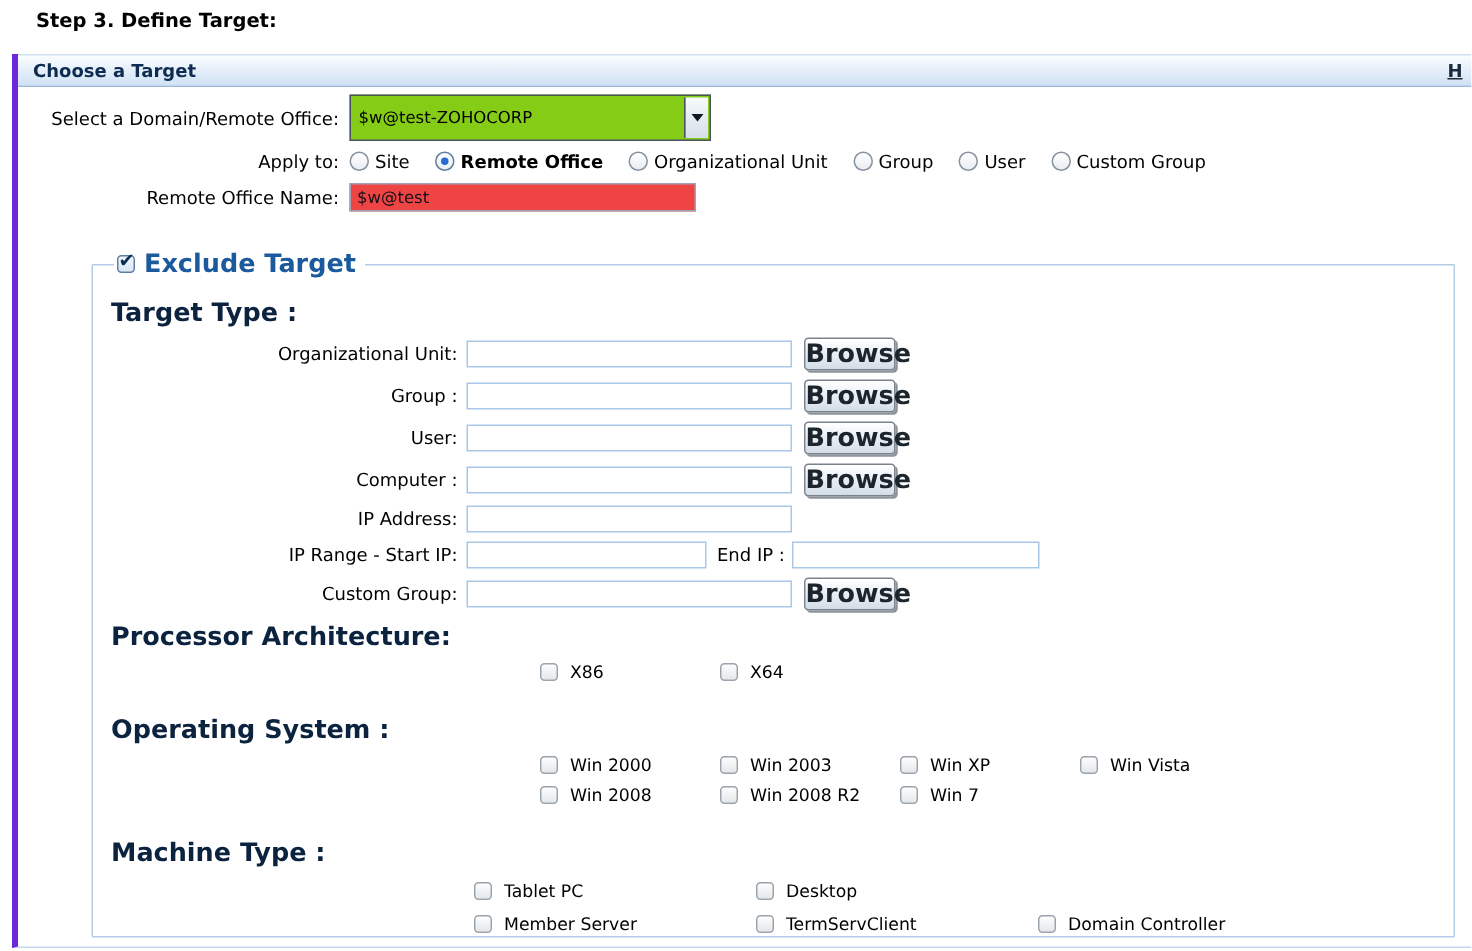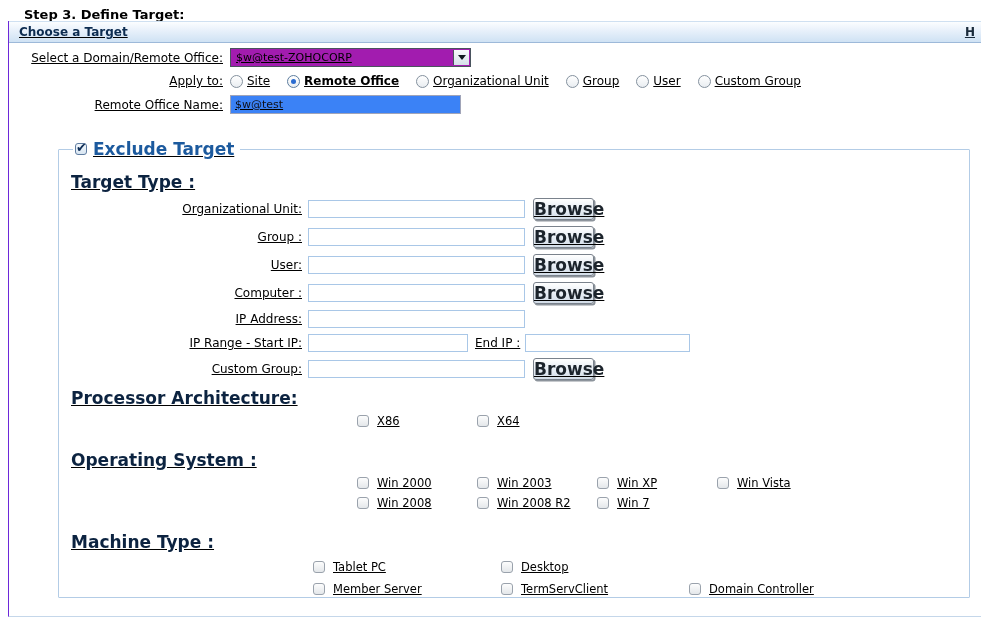--- a/index.html
+++ b/index.html
@@ -9,25 +9,24 @@
     font-family: "DejaVu Sans", "Liberation Sans", sans-serif;
     font-size: 12px; color: #000;
   }
 
   .step-title {
     position: absolute; top: 7px; left: 24px;
     font-size: 13px; font-weight: bold; color: #000;
   }
 
   .panel {
-    position: absolute; top: 21px; left: 8px; right: 0; height: 596px;
-    border-left: 1px solid #6d28d9;
+    position: absolute; top: 36px; left: 8px; right: 0; height: 596px;
+    border-left: 4px solid #6d28d9;
     border-bottom: 1px solid #c5d7ea;
     background: #ffffff;
-    text-decoration: underline;
   }
   .panel-header {
     height: 22px;
     background: linear-gradient(to bottom, #fbfdff 0%, #e7f0fa 45%, #cfe2f4 100%);
     border-top: 1px solid #cfe0f1;
     border-bottom: 1px solid #9db9d9;
     display: flex; align-items: center; justify-content: space-between;
     padding: 0 6px 0 10px;
   }
   .panel-title { font-weight: bold; color: #0d2c50; font-size: 12px; }
@@ -40,56 +39,56 @@
 
   .frow { display: flex; align-items: center; }
   .outer-row { margin-bottom: 7px; }
   .flabel-outer {
     width: 221px; text-align: right; padding-right: 7px;
     white-space: nowrap; font-size: 12px;
   }
 
   
   .combo {
-    width: 241px; height: 19px; background: #a21caf;
+    width: 241px; height: 31px; background: #84cc16;
     border: 1px solid #4a545e; position: relative;
     display: flex; align-items: center; cursor: pointer;
   }
   .combo-value { padding-left: 5px; font-size: 11px; }
   .combo-btn {
     position: absolute; right: 1px; top: 1px; bottom: 1px; width: 16px;
     background: linear-gradient(to bottom, #f8fafc, #d5dfe9);
     border-left: 1px solid #4a545e;
     display: flex; align-items: center; justify-content: center;
   }
   .combo-arrow {
     width: 0; height: 0; border-left: 4px solid transparent;
     border-right: 4px solid transparent; border-top: 5px solid #101820;
   }
 
   
   .radio-group { display: flex; align-items: center; gap: 17px; }
-  .radio-opt { display: flex; align-items: flex-end; gap: 4px; cursor: pointer; }
+  .radio-opt { display: flex; align-items: flex-start; gap: 4px; cursor: pointer; }
   .radio-circle {
     width: 13px; height: 13px; border-radius: 50%;
     border: 1px solid #84919e;
     background: linear-gradient(to bottom, #ffffff, #e9edf1);
     display: inline-block; position: relative; flex: 0 0 auto;
   }
   .radio-circle.checked { border-color: #5d7d9e; }
   .radio-circle.checked::after {
     content: ""; position: absolute; left: 3px; top: 3px;
     width: 5px; height: 5px; border-radius: 50%; background: #2a6bd0;
   }
   .radio-label { font-size: 12px; }
   .radio-label.bold { font-weight: bold; }
 
   .ro-name-input {
     width: 231px; height: 19px;
-    background: #3b82f6; border: 1px solid #a0a4b8;
+    background: #ef4444; border: 1px solid #a0a4b8;
     font-family: inherit; font-size: 11px; padding: 0 4px; color: #101018;
   }
 
   
   fieldset.exclude {
     margin: 25px 11px 0 49px; height: 459px;
     border: 1px solid #b3cce6; border-radius: 1px;
     padding: 0 0 0 12px;
   }
   legend.exclude-legend {

